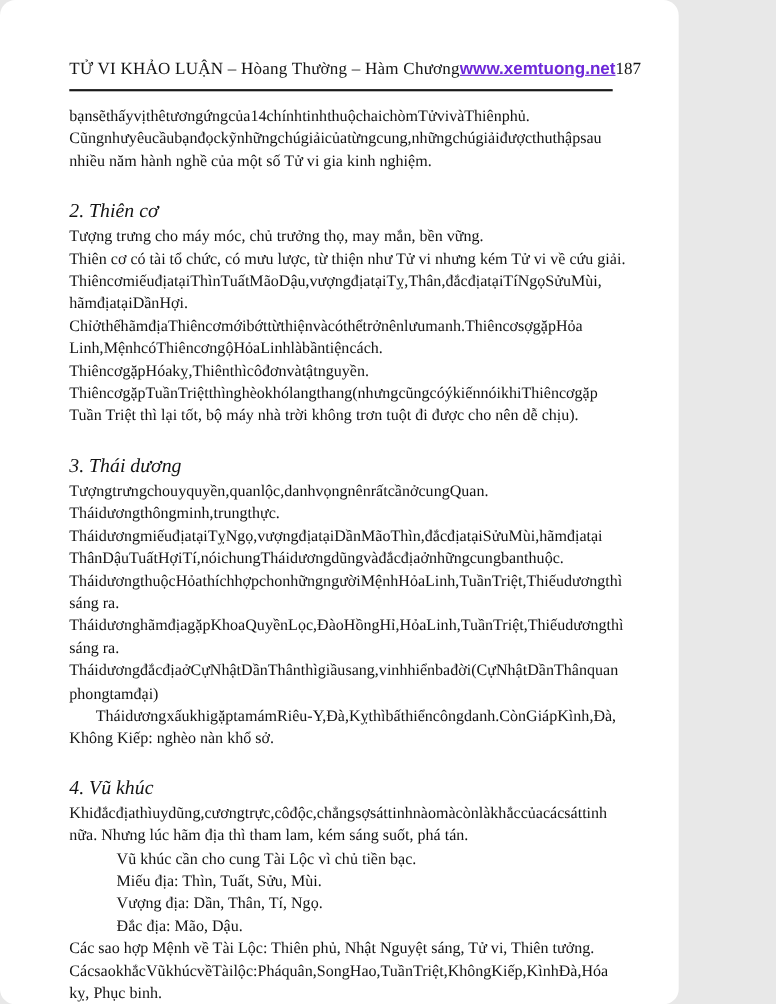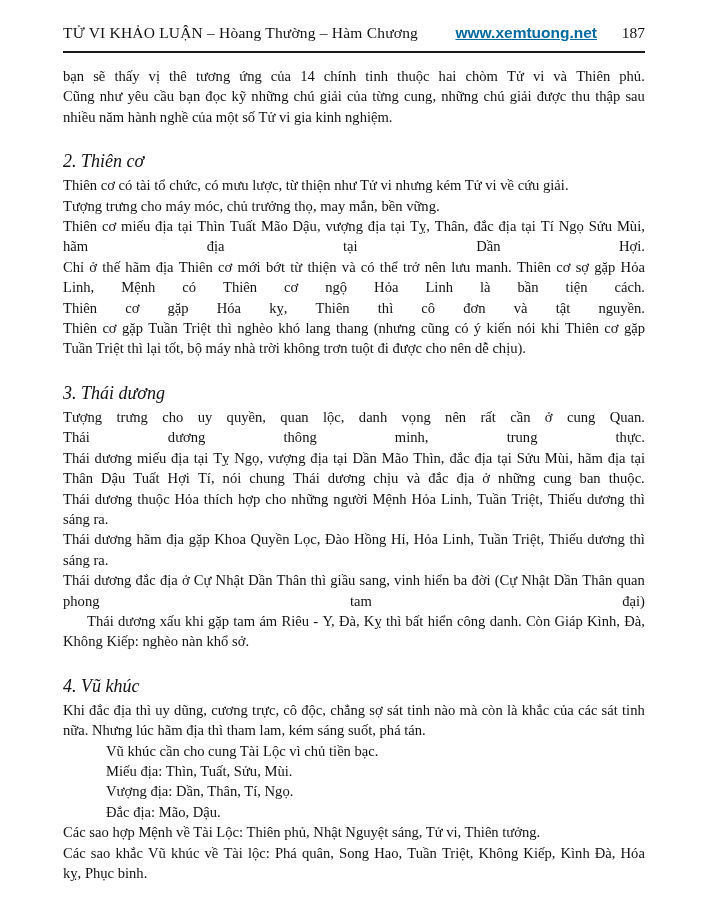--- a/index.html
+++ b/index.html
@@ -1,62 +1,63 @@
 <!DOCTYPE html>
 <html><head>
 <meta charset="utf-8">
 <style>
   * { margin: 0; padding: 0; box-sizing: border-box; }
   html, body { background: #e8e8e8; }
   body { font-family: "Liberation Serif", serif; }
   .page {
     position: relative;
-    width: 705px;
+    width: 617px;
     height: 913px;
     background: #ffffff;
     color: #131313;
-    padding: 24px 60px 0 63px;
+    padding: 54px 60px 0 63px;
     overflow: hidden;
+    border-radius: 14px;
   }
   
   .hdr {
     display: flex;
     align-items: baseline;
     font-size: 15.5px;
   }
   .hdr-title {
     flex: 1;
     letter-spacing: 0.2px;
     white-space: nowrap;
   }
   .hdr-link {
     font-family: "Liberation Sans", sans-serif;
     font-weight: bold;
     font-size: 15.5px;
-    color: #0369a1;
+    color: #6d28d9;
     text-decoration: underline;
     white-space: nowrap;
     cursor: pointer;
   }
   .hdr-page {
     width: 48px;
     text-align: right;
     white-space: nowrap;
   }
   .hdr-rule {
     border: none;
     border-top: 2px solid #1a1a1a;
     margin-top: 9px;
     margin-bottom: 13px;
   }
   
   .textcol { font-size: 14.6px; line-height: 20.4px; }
   .ln { min-height: 20.4px; white-space: nowrap; }
   
-  .jl { display: flex; justify-content: space-between; }
+  .jl { display: flex; }
   .ind1 { padding-left: 24px; }
   .ind2 { padding-left: 43px; }
   .sec-head {
     font-style: italic;
     font-size: 18px;
     line-height: 22px;
     margin-top: 23px;
     margin-bottom: 3px;
     white-space: nowrap;
   }
@@ -117,22 +118,22 @@
           <span>được</span>
           <span>thu</span>
           <span>thập</span>
           <span>sau</span>
         </div>
       <div class="ln">nhiều năm hành nghề của một số Tử vi gia kinh nghiệm.</div>
     </div>
 
     <div>
       <div class="sec-head">2. Thiên cơ</div>
+      <div class="ln">Tượng trưng cho máy móc, chủ trưởng thọ, may mắn, bền vững.</div>
       <div class="ln">Thiên cơ có tài tổ chức, có mưu lược, từ thiện như Tử vi nhưng kém Tử vi về cứu giải.</div>
-      <div class="ln">Tượng trưng cho máy móc, chủ trưởng thọ, may mắn, bền vững.</div>
       <div class="ln jl">
           <span>Thiên</span>
           <span>cơ</span>
           <span>miếu</span>
           <span>địa</span>
           <span>tại</span>
           <span>Thìn</span>
           <span>Tuất</span>
           <span>Mão</span>
           <span>Dậu,</span>
@@ -287,21 +288,21 @@
       <div class="ln jl">
           <span>Thân</span>
           <span>Dậu</span>
           <span>Tuất</span>
           <span>Hợi</span>
           <span>Tí,</span>
           <span>nói</span>
           <span>chung</span>
           <span>Thái</span>
           <span>dương</span>
-          <span>chịu</span>
+          <span>dũng</span>
           <span>và</span>
           <span>đắc</span>
           <span>địa</span>
           <span>ở</span>
           <span>những</span>
           <span>cung</span>
           <span>ban</span>
           <span>thuộc.</span>
         </div>
       <div class="ln jl">

